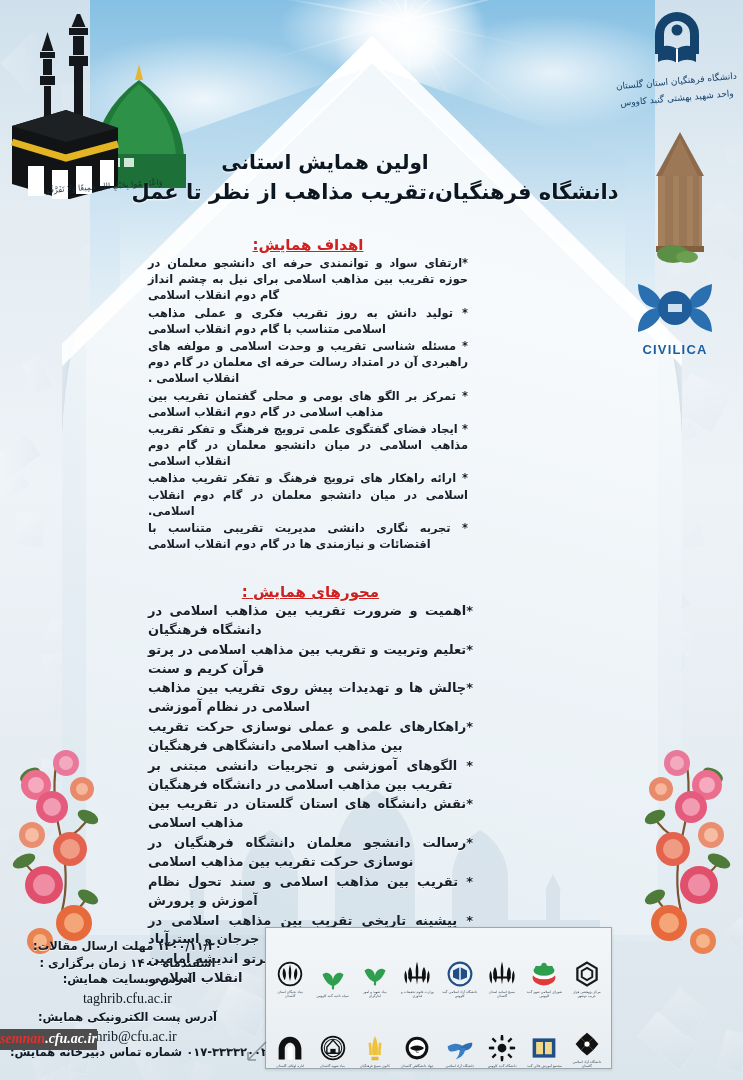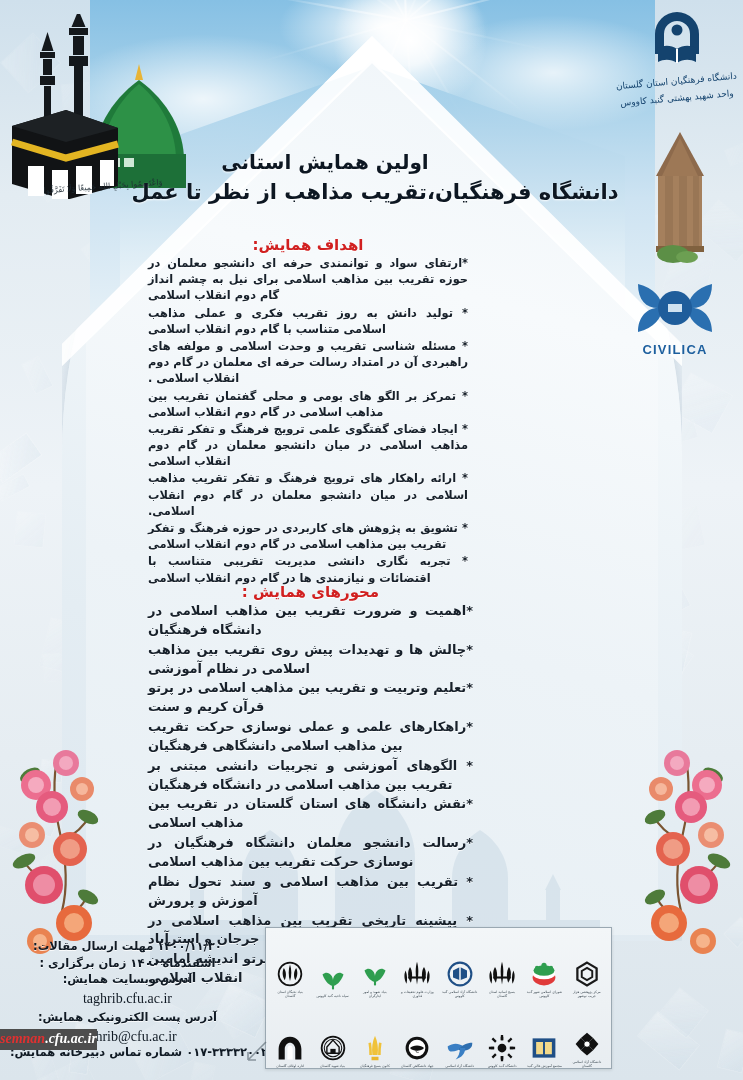--- a/index.html
+++ b/index.html
@@ -118,20 +118,21 @@
     text-shadow:0 1px 2px rgba(255,255,255,.9);
     padding-left:10px;
   }
 
   
   .section{position:absolute;z-index:8;}
   .sec-head{
     color:#d12020;font-weight:bold;font-size:15px;text-align:center;
     text-shadow:0 1px 1px rgba(255,255,255,.9);
     margin-bottom:1px;
+    text-decoration:underline;
   }
   .bullet-list{list-style:none;margin:0;padding:0;}
   .bullet-list li{
     color:#17202a;font-size:11.4px;line-height:1.42;
     text-align:justify;text-align-last:left;
     font-weight:bold;
     text-shadow:0 1px 0 rgba(255,255,255,.75);
     margin:0 0 1px 0;
     direction:rtl;
   }
@@ -464,31 +465,30 @@
 
   <div class="section" id="objectives">
     <div class="sec-head">اهداف همایش:</div>
     <ul class="bullet-list" id="objectives-list">
         <li>*ارتقای سواد و توانمندی حرفه ای دانشجو معلمان در حوزه تقریب بین مذاهب اسلامی برای نیل به چشم انداز گام دوم انقلاب اسلامی</li>
         <li>* تولید دانش به روز تقریب فکری و عملی مذاهب اسلامی متناسب با گام دوم انقلاب اسلامی</li>
         <li>* مسئله شناسی تقریب و وحدت اسلامی و مولفه های راهبردی آن در امتداد رسالت حرفه ای معلمان در گام دوم انقلاب اسلامی .</li>
         <li>* تمرکز بر الگو های بومی و محلی گفتمان تقریب بین مذاهب اسلامی در گام دوم انقلاب اسلامی</li>
         <li>* ایجاد فضای گفتگوی علمی ترویج فرهنگ و تفکر تقریب مذاهب اسلامی در میان دانشجو معلمان در گام دوم انقلاب اسلامی</li>
         <li>* ارائه راهکار های ترویج فرهنگ و تفکر تقریب مذاهب اسلامی در میان دانشجو معلمان در گام دوم انقلاب اسلامی.</li>
-        <li>* تشویق به پژوهش های کاربردی در حوزه فرهنگ و تفکر تقریب بین مذاهب اسلامی در گام دوم انقلاب اسلامی</li>
         <li>* تجربه نگاری دانشی مدیریت تقریبی متناسب با اقتضائات و نیازمندی ها در گام دوم انقلاب اسلامی</li>
       </ul>
   </div>
 
   <div class="section" id="axes">
     <div class="sec-head">محورهای همایش :</div>
     <ul class="bullet-list" id="axes-list">
         <li>*اهمیت و ضرورت تقریب بین مذاهب اسلامی در دانشگاه فرهنگیان</li>
+        <li>*تعلیم وتربیت و تقریب بین مذاهب اسلامی در پرتو قرآن کریم و سنت</li>
         <li>*چالش ها و تهدیدات پیش روی تقریب بین مذاهب اسلامی در نظام آموزشی</li>
-        <li>*تعلیم وتربیت و تقریب بین مذاهب اسلامی در پرتو قرآن کریم و سنت</li>
         <li>*راهکارهای علمی و عملی نوسازی حرکت تقریب بین مذاهب اسلامی دانشگاهی فرهنگیان</li>
         <li>* الگوهای آموزشی و تجربیات دانشی مبتنی بر تقریب بین مذاهب اسلامی در دانشگاه فرهنگیان</li>
         <li>*نقش دانشگاه های استان گلستان در تقریب بین مذاهب اسلامی</li>
         <li>*رسالت دانشجو معلمان دانشگاه فرهنگیان در نوسازی حرکت تقریب بین مذاهب اسلامی</li>
         <li>* تقریب بین مذاهب اسلامی و سند تحول نظام آموزش و پرورش</li>
         <li>* پیشینه تاریخی تقریب بین مذاهب اسلامی در جرجان و استرآباد</li>
         <li>* تقریب بین مذاهب اسلامی در پرتو اندیشه امامین انقلاب اسلامی</li>
       </ul>
   </div>
 

